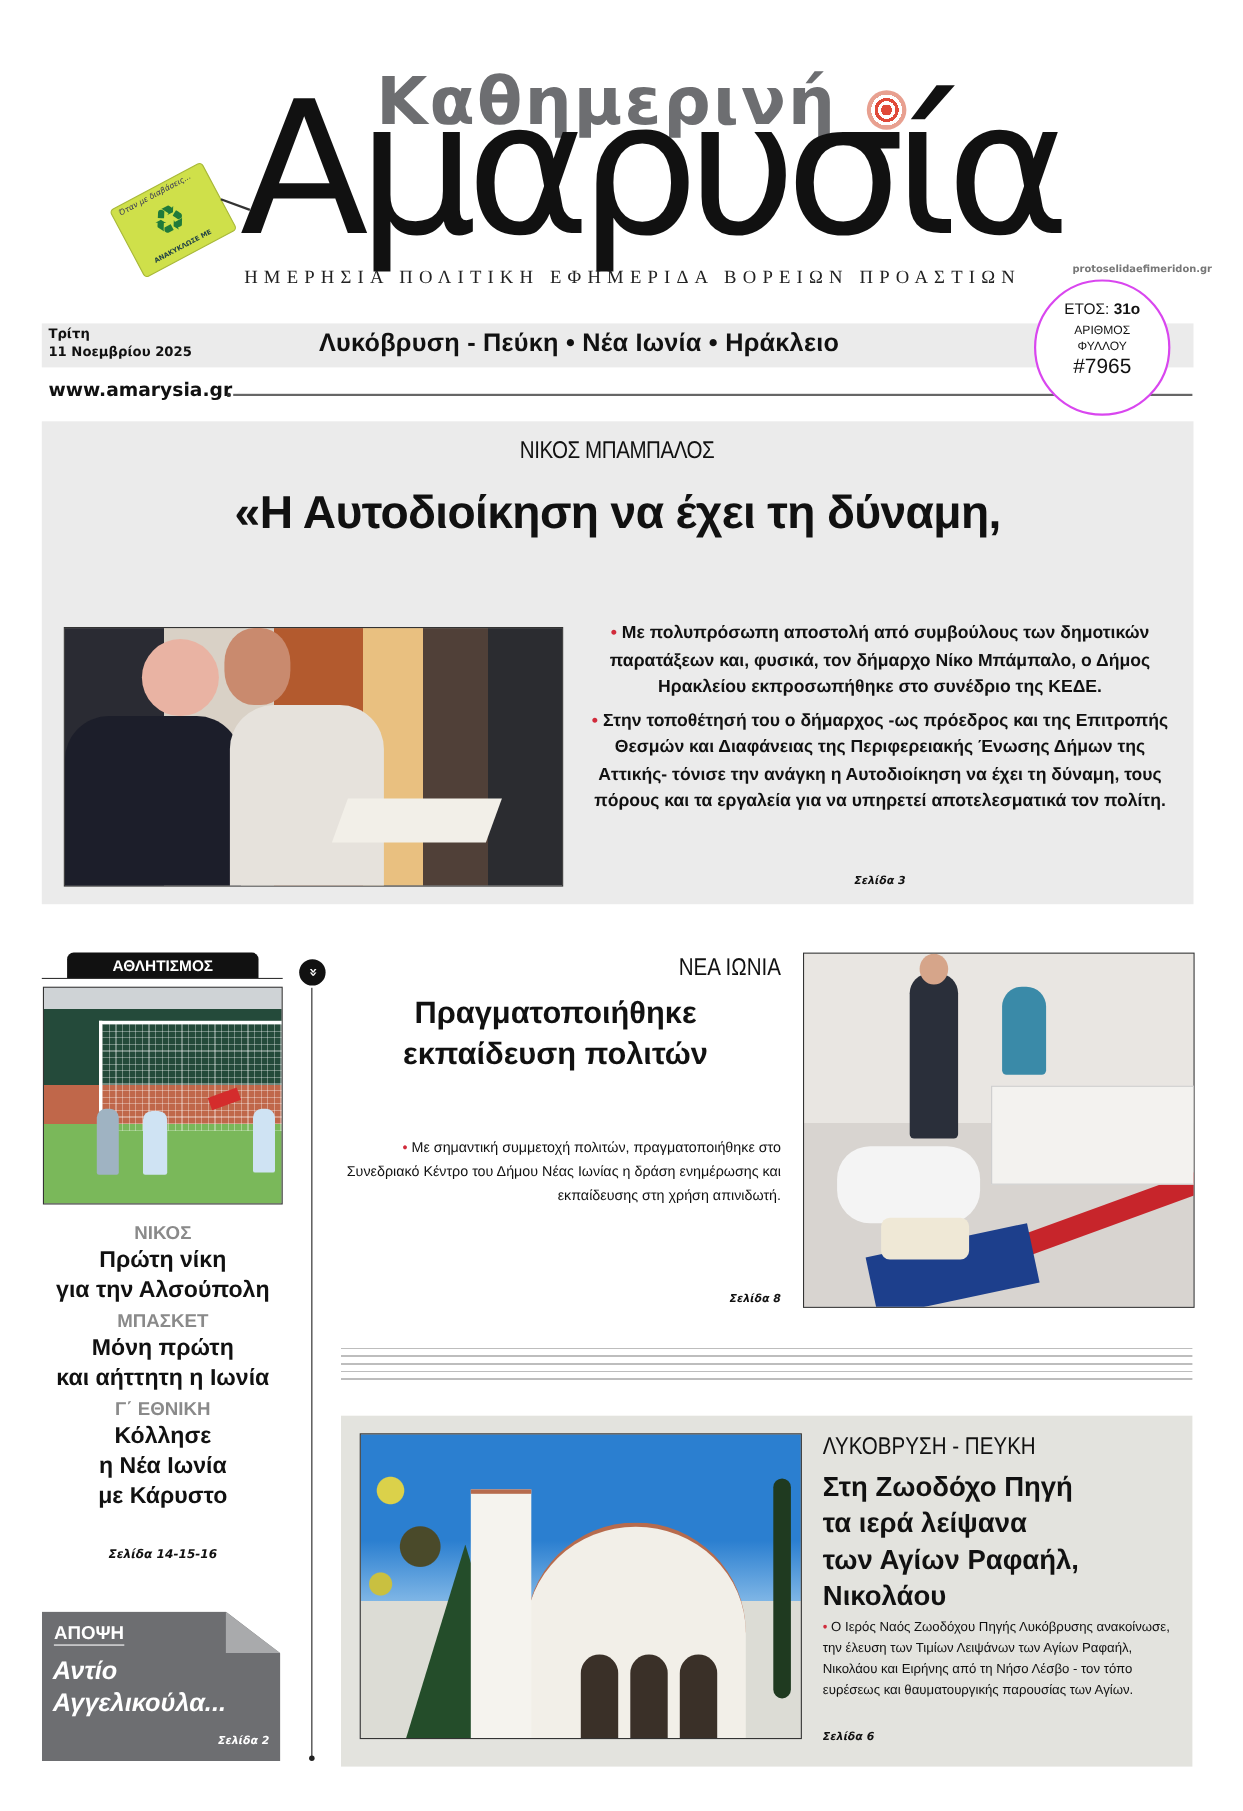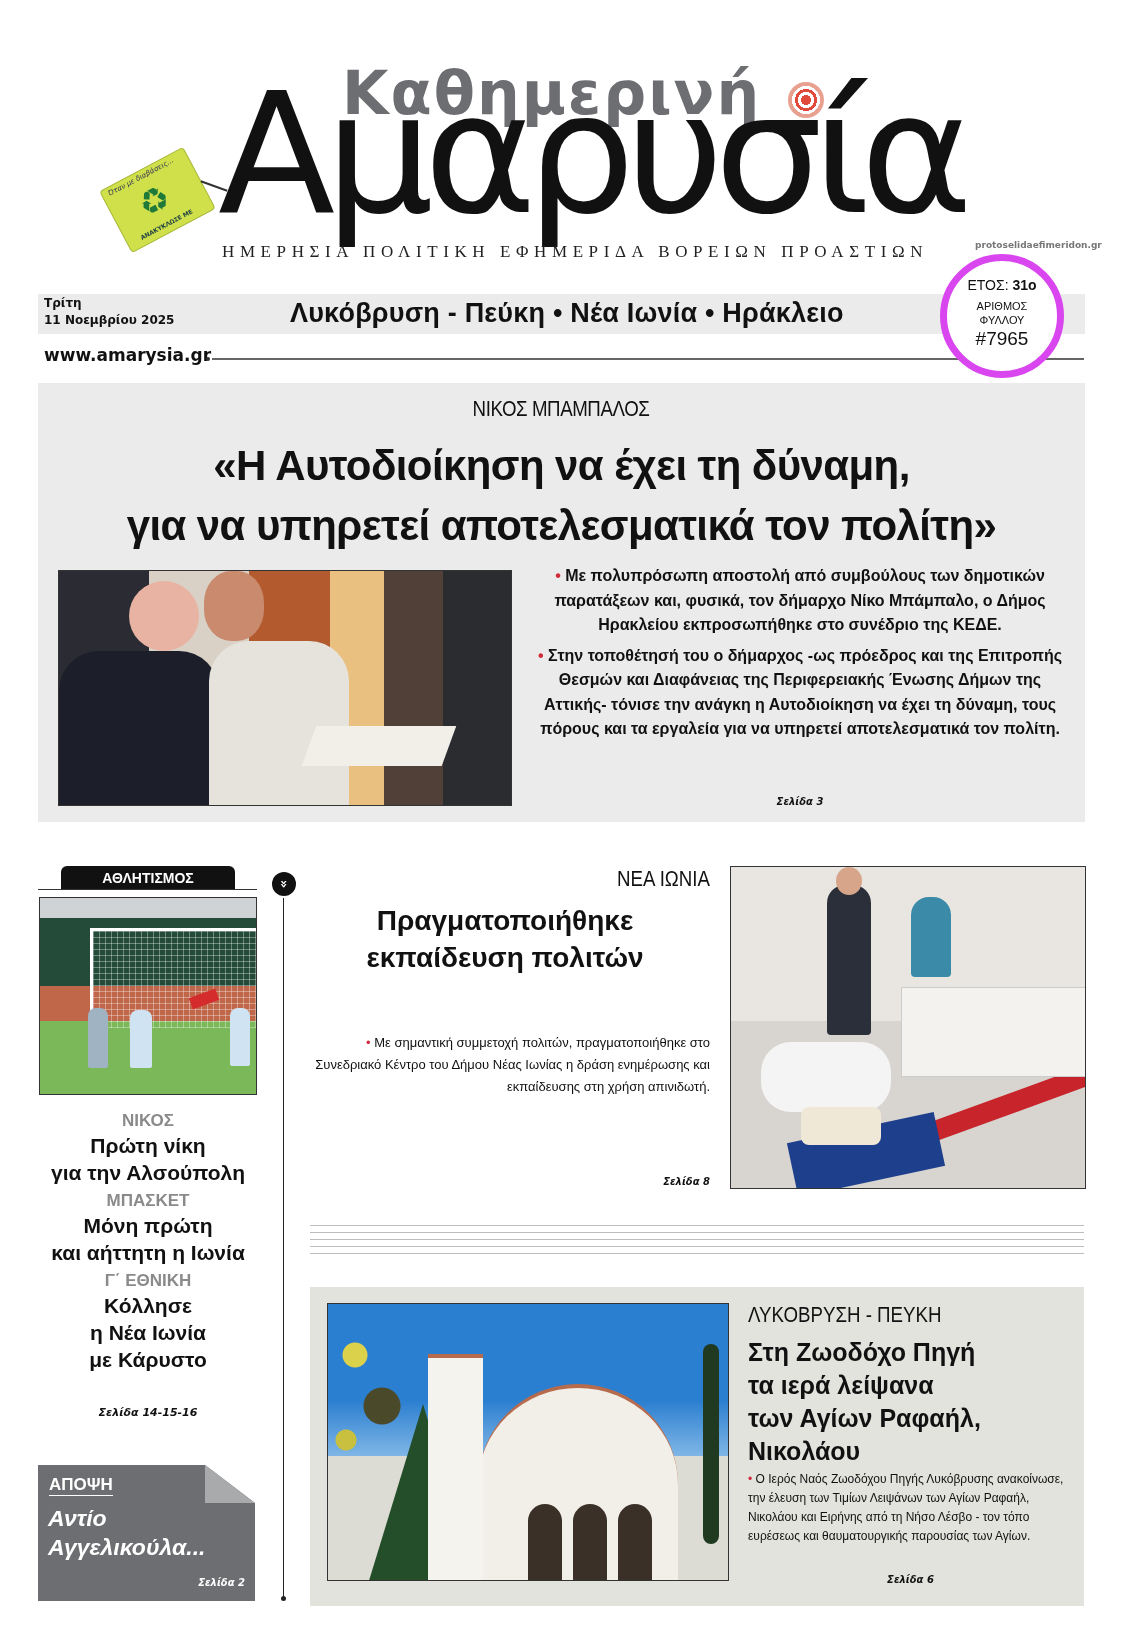--- a/index.html
+++ b/index.html
@@ -16,26 +16,26 @@
   .tag .t1 { position: absolute; left: 6px; top: 2px; font-size: 7px; color: #335; font-style: italic; white-space: nowrap; }
   .tag .t2 { position: absolute; left: 14px; top: 56px; font-size: 6px; color: #244; white-space: nowrap; font-weight: bold; }
   .tag-string { left: 200px; top: 185px; width: 28px; height: 2px; background: #333; transform: rotate(20deg); }
 
   .source-note { left: 975px; top: 240px; font-size: 9px; font-weight: bold; color: #777; }
 
   
   .region-bar { left: 38px; top: 294px; width: 1047px; height: 40px; background: #ebebeb; }
   .date-day { left: 44px; top: 296px; font-size: 12px; font-weight: bold; }
   .date-full { left: 44px; top: 313px; font-size: 12px; font-weight: bold; }
-  .regions { left: 290px; top: 298px; font-size: 27px; font-weight: bold; letter-spacing: 0.2px; font-family: "Liberation Sans", sans-serif; }
+  .regions { left: 290px; top: 298px; font-size: 23px; font-weight: bold; letter-spacing: 0.2px; font-family: "Liberation Sans", sans-serif; }
   .website { left: 44px; top: 345px; font-size: 17px; font-weight: bold; }
   .website-rule { left: 212px; top: 358px; width: 872px; height: 2px; background: #666; }
   .website-dot { left: 206px; top: 357px; width: 4px; height: 4px; background: #333; border-radius: 50%; }
 
-  .issue-circle { left: 940px; top: 254px; width: 124px; height: 124px; border-radius: 50%; border: 7px solid #d946ef; background: #fff; text-align: center; font-family: "Liberation Sans", sans-serif; }
+  .issue-circle { left: 940px; top: 254px; width: 124px; height: 124px; border-radius: 50%; border: 2px solid #d946ef; background: #fff; text-align: center; font-family: "Liberation Sans", sans-serif; }
   .issue-circle .year { margin-top: 16px; font-size: 14px; }
   .issue-circle .year b { font-weight: bold; }
   .issue-circle .lbl { font-size: 11px; line-height: 14px; margin-top: 6px; }
   .issue-circle .num { font-size: 19px; margin-top: 1px; }
 
   
   .lead-box { left: 38px; top: 383px; width: 1047px; height: 439px; background: #ebebeb; }
   .lead-kicker { left: 0; width: 1122px; top: 396px; text-align: center; font-size: 22px; font-family: "Liberation Sans", sans-serif; letter-spacing: -0.5px; transform: scaleX(0.85); }
   .lead-headline { left: 38px; width: 1047px; top: 436px; text-align: center; font-size: 42px; font-weight: bold; line-height: 60px; font-family: "Liberation Sans", sans-serif; letter-spacing: -0.6px; }
   .photo1 { left: 58px; top: 570px; width: 454px; height: 236px; border: 1px solid #333; overflow: hidden;
@@ -103,21 +103,21 @@
   .photo3 .tower { position:absolute; left: 100px; top: 50px; width: 55px; height: 230px; background: #f5f3ee; border-top: 4px solid #b76b4d; }
   .photo3 .church { position:absolute; left: 150px; top: 80px; width: 200px; height: 200px; background: #f2efe8; border-radius: 100px 100px 0 0; border-top: 4px solid #b76b4d; }
   .photo3 .arch1, .photo3 .arch2, .photo3 .arch3 { position:absolute; top: 200px; width: 34px; height: 78px; background: #3a3028; border-radius: 17px 17px 0 0; }
   .photo3 .arch1 { left: 200px; } .photo3 .arch2 { left: 245px; } .photo3 .arch3 { left: 290px; }
   .photo3 .tree { position:absolute; left: 40px; top: 100px; width: 110px; height: 180px; background: #244d2a; clip-path: polygon(50% 0, 100% 100%, 0 100%); }
   .photo3 .leaves { position:absolute; left: 0; top: 0; width: 90px; height: 170px; background: radial-gradient(circle at 30% 30%, #dbd14a 0 12px, transparent 13px), radial-gradient(circle at 60% 60%, #4a4a2a 0 18px, transparent 19px), radial-gradient(circle at 20% 80%, #c9c040 0 10px, transparent 11px); }
   .photo3 .cypress { position:absolute; left: 375px; top: 40px; width: 16px; height: 200px; background: #1f3a20; border-radius: 8px; }
   .btm-kicker { left: 748px; top: 1302px; font-size: 22px; font-family: "Liberation Sans", sans-serif; transform-origin: left; transform: scaleX(0.85); white-space: nowrap; }
   .btm-headline { left: 748px; top: 1336px; width: 330px; font-size: 25px; font-weight: bold; line-height: 33px; font-family: "Liberation Sans", sans-serif; }
   .btm-body { left: 748px; top: 1470px; width: 330px; font-size: 12px; line-height: 19px; font-family: "Liberation Sans", sans-serif; }
-  .btm-page { left: 748px; width: 325px; top: 1574px; text-align: center; font-size: 10px; font-style: italic; font-weight: bold; }
+  .btm-page { left: 748px; width: 325px; top: 1574px; text-align: left; font-size: 10px; font-style: italic; font-weight: bold; }
 </style>
 </head>
 <body>
 
 <div class="abs tag">
   <span class="t1">Όταν με διαβάσεις...</span>
   <span class="recycle">♻</span>
   <span class="t2">ΑΝΑΚΥΚΛΩΣΕ ΜΕ</span>
 </div>
 <div class="abs tag-string"></div>
@@ -144,21 +144,20 @@
     <div>ΑΡΙΘΜΟΣ</div>
     <div>ΦΥΛΛΟΥ</div>
   </div>
   <div class="num">#7965</div>
 </div>
 
 <div class="abs lead-box"></div>
 <div class="abs lead-kicker">ΝΙΚΟΣ ΜΠΑΜΠΑΛΟΣ</div>
 <div class="abs lead-headline">
   <div>«Η Αυτοδιοίκηση να έχει τη δύναμη,</div>
-  <div>για να υπηρετεί αποτελεσματικά τον πολίτη»</div>
 </div>
 <div class="abs photo1">
   <div class="p-c"></div>
     <div class="p-d"></div>
     <div class="p-e"></div>
     <div class="p-a"></div>
     <div class="p-b"></div>
 </div>
 <div class="abs lead-bullets">
   <p><span class="bullet">•</span> <span>Με πολυπρόσωπη αποστολή από συμβούλους των δημοτικών παρατάξεων και, φυσικά, τον δήμαρχο Νίκο Μπάμπαλο, ο Δήμος Ηρακλείου εκπροσωπήθηκε στο συνέδριο της ΚΕΔΕ.</span></p>

